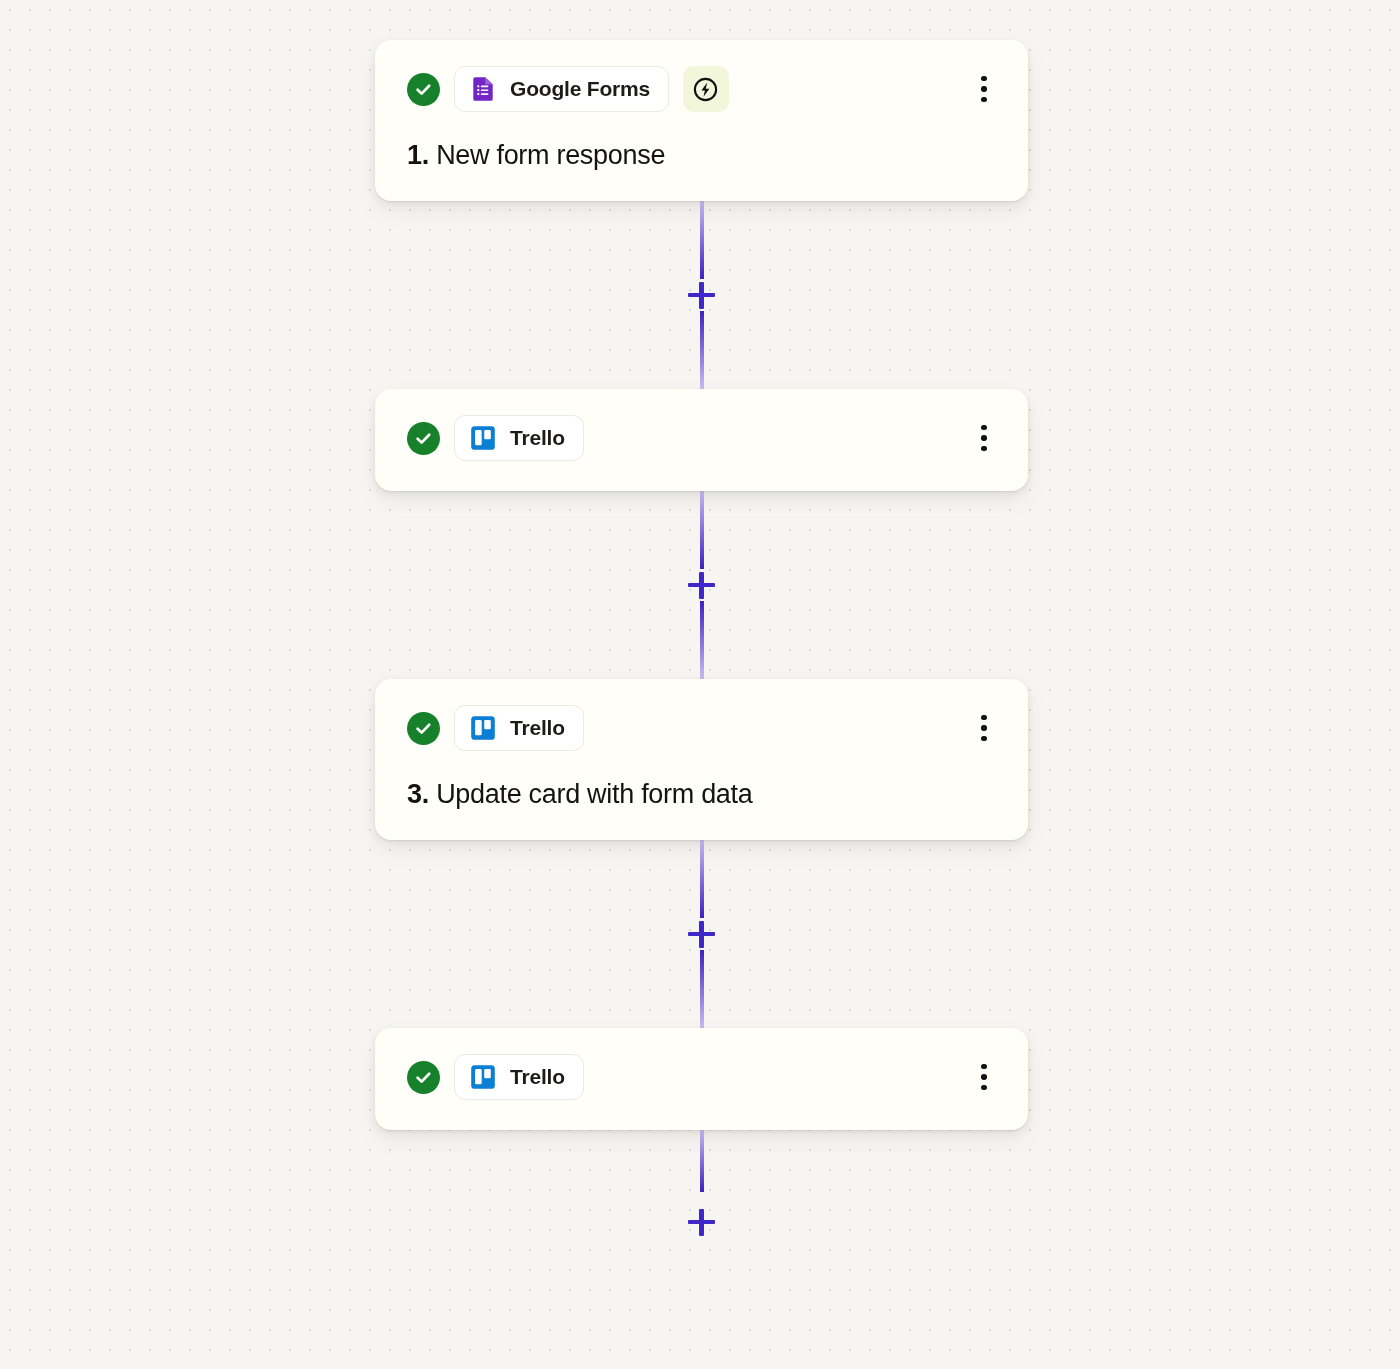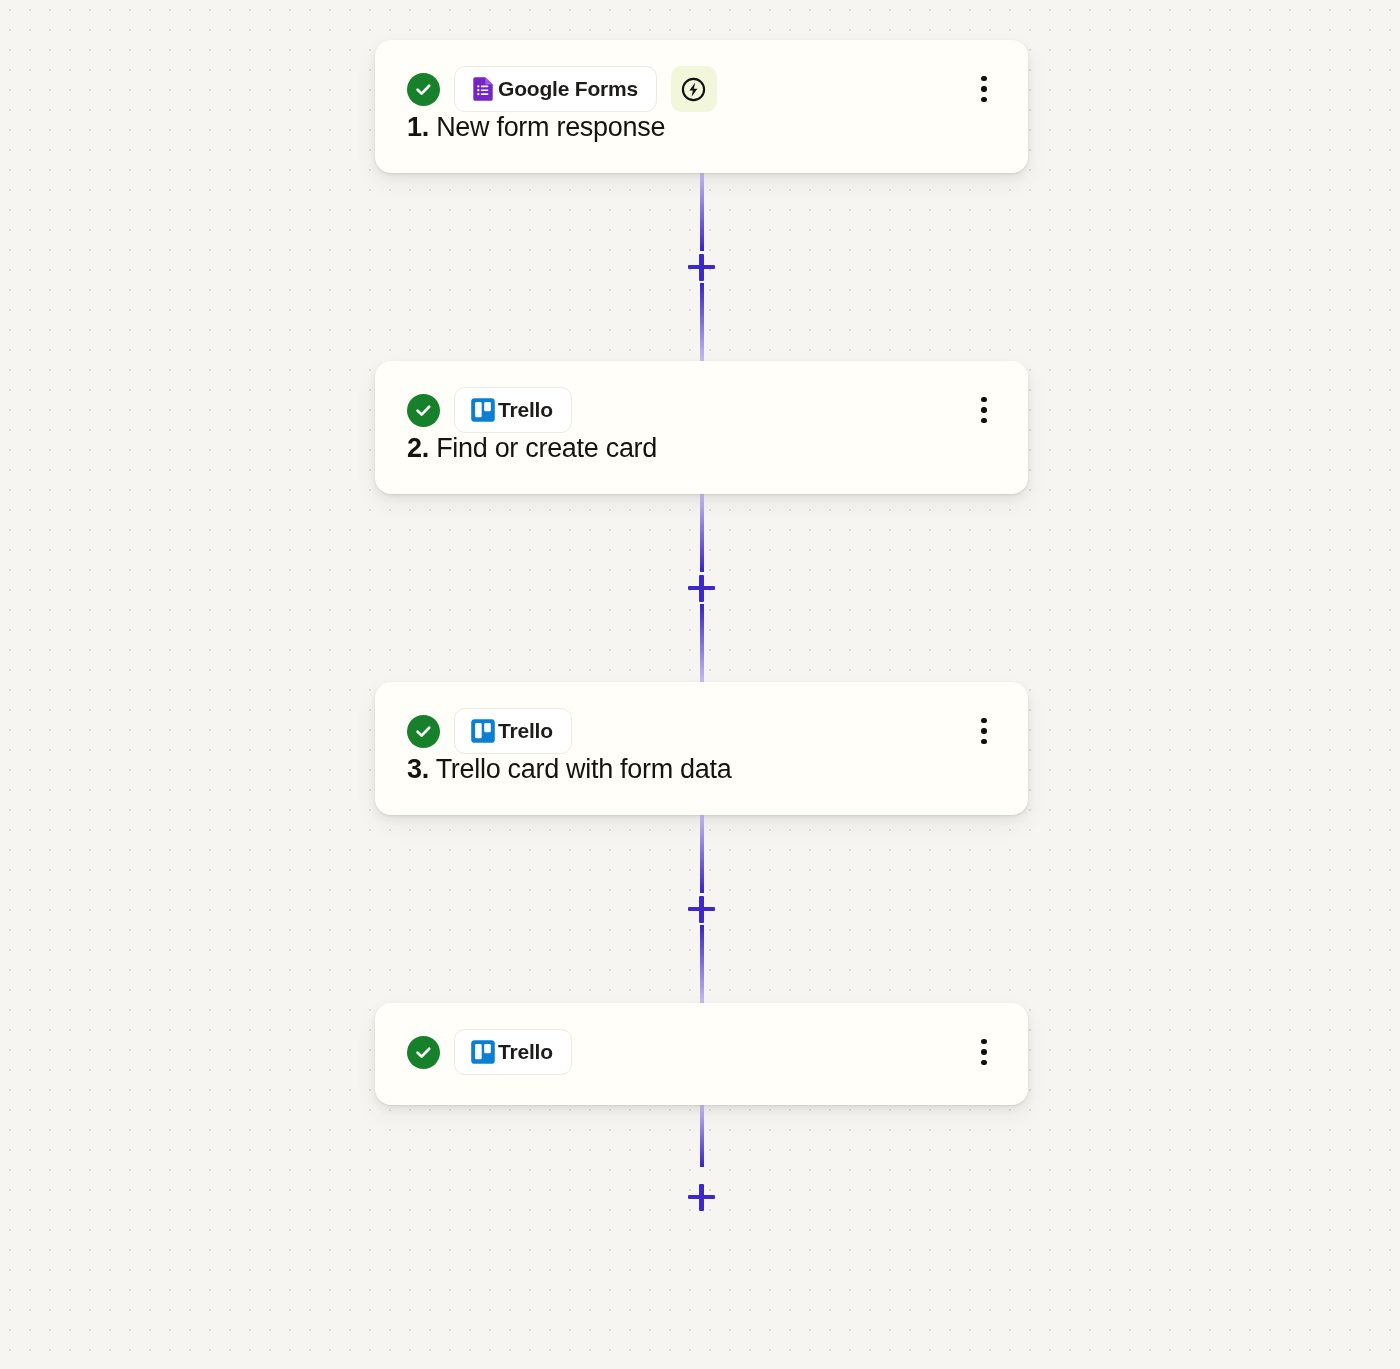--- a/index.html
+++ b/index.html
@@ -62,21 +62,21 @@
     display: flex;
     align-items: center;
     justify-content: center;
   }
   .status-check svg { display: block; }
 
   
   .app-chip {
     display: inline-flex;
     align-items: center;
-    gap: 2px;
+    gap: 14px;
     height: 46px;
     padding: 0 18px 0 15px;
     background: #ffffff;
     border: 1.5px solid #eceae2;
     border-radius: 11px;
   }
   .app-chip .chip-label {
     font-size: 21px;
     font-weight: 700;
     color: #1d1c1a;
@@ -114,20 +114,21 @@
   .overflow-menu i {
     display: block;
     width: 5.5px;
     height: 5.5px;
     border-radius: 50%;
     background: #11100e;
   }
 
   
   .card-title {
+    margin-top: 28px;
     font-size: 27px;
     color: #14130f;
     letter-spacing: -0.3px;
     line-height: 1.15;
     white-space: nowrap;
   }
   .card-title .step-num { font-weight: 700; }
 
   
   .connector {
@@ -251,24 +252,20 @@
             </svg>
           </span>
           <span class="chip-label">Trello</span>
         </span>
       </div>
       <div class="overflow-menu">
           <i></i>
           <i></i>
           <i></i>
         </div>
-      <div class="card-title">
-        <span class="step-num">2.</span>
-        <span>Find or create card</span>
-      </div>
     </div>
 
     <div class="connector">
       <span class="conn-line upper"></span>
       <span class="plus-btn"></span>
       <span class="conn-line lower"></span>
     </div>
 
     <div class="card">
       <div class="card-head">
@@ -288,21 +285,21 @@
           <span class="chip-label">Trello</span>
         </span>
       </div>
       <div class="overflow-menu">
           <i></i>
           <i></i>
           <i></i>
         </div>
       <div class="card-title">
         <span class="step-num">3.</span>
-        <span>Trello card with form data</span>
+        <span>Update card with form data</span>
       </div>
     </div>
 
     <div class="connector">
       <span class="conn-line upper"></span>
       <span class="plus-btn"></span>
       <span class="conn-line lower"></span>
     </div>
 
     <div class="card">

